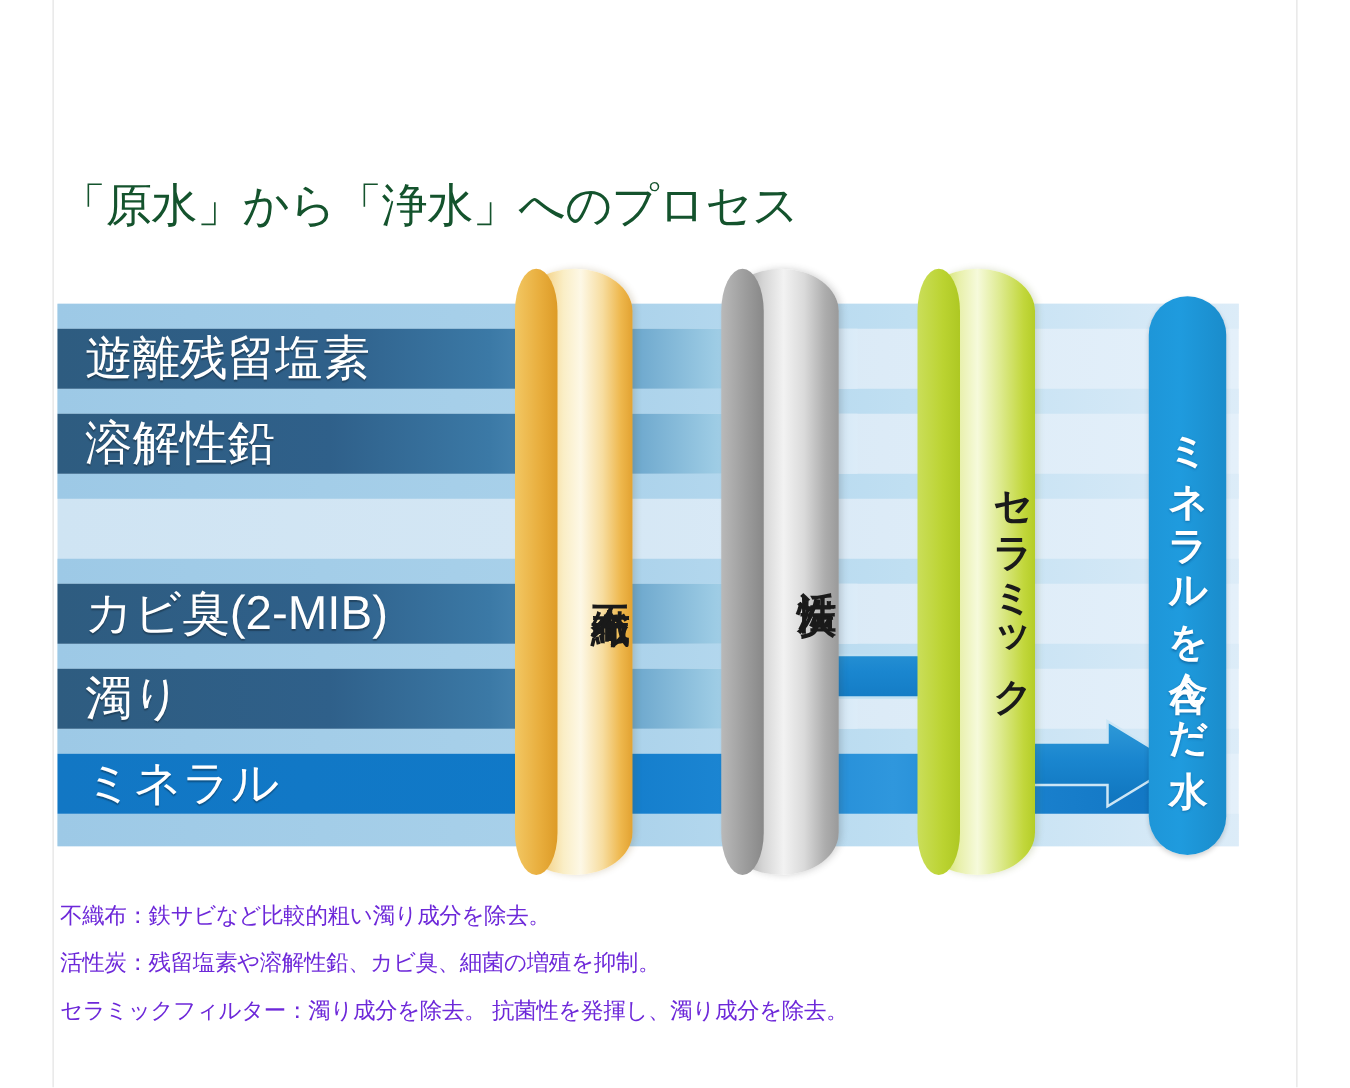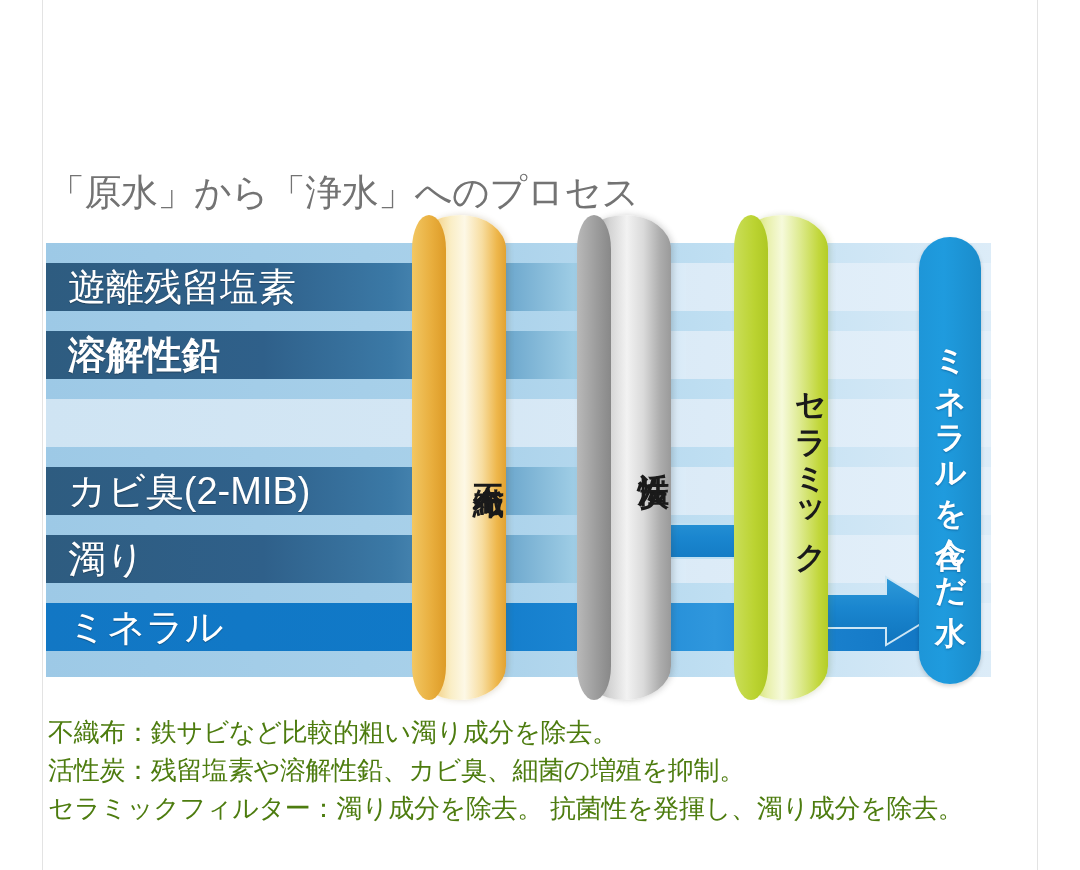--- a/index.html
+++ b/index.html
@@ -33,24 +33,23 @@
   .margin-rule.right { left: 1037px; }
 
   
   #title {
     position: absolute;
     left: 48px;
     top: 143px;
     font-size: 37px;
     line-height: 44px;
     letter-spacing: -0.5px;
-    color: #737373;
+    color: #14532d;
     font-weight: 500;
     white-space: nowrap;
-    margin-top: 28px;
   }
 
   
   #stage {
     position: absolute;
     left: 46px;
     top: 215px;
     width: 990px;
     height: 490px;
   }
@@ -213,23 +212,23 @@
   }
 
   
   #captions {
     position: absolute;
     left: 48px;
     top: 713px;
     width: 960px;
   }
   #captions .cap-line {
-    font-size: 26px;
+    font-size: 18px;
     line-height: 38px;
-    color: #4d7c0f;
+    color: #6d28d9;
     white-space: nowrap;
     font-weight: 500;
     letter-spacing: -0.3px;
   }
 </style>
 </head>
 <body>
 
 <div id="page">
 
@@ -246,21 +245,21 @@
     <div class="gap-band" style="top:96px;"></div>
     <div class="gap-band" style="top:164px;"></div>
     <div class="gap-band" style="top:232px;"></div>
     <div class="gap-band" style="top:300px;"></div>
     <div class="gap-band" style="top:368px;"></div>
     <div class="gap-band" style="top:436px;height:26px;"></div>
 
     <div class="stripe" style="top:48px;  width:640px;">
       <span class="stripe-label">遊離残留塩素</span>
     </div>
-    <div class="stripe" style="top:116px; width:640px;font-weight:bold;">
+    <div class="stripe" style="top:116px; width:640px;">
       <span class="stripe-label">溶解性鉛</span>
     </div>
     <div class="stripe" style="top:252px; width:640px;">
       <span class="stripe-label">カビ臭(2-MIB)</span>
     </div>
     <div class="stripe" style="top:320px; width:640px;">
       <span class="stripe-label">濁り</span>
     </div>
     <div class="stripe mineral" style="top:388px; width:880px;">
       <span class="stripe-label">ミネラル</span>

